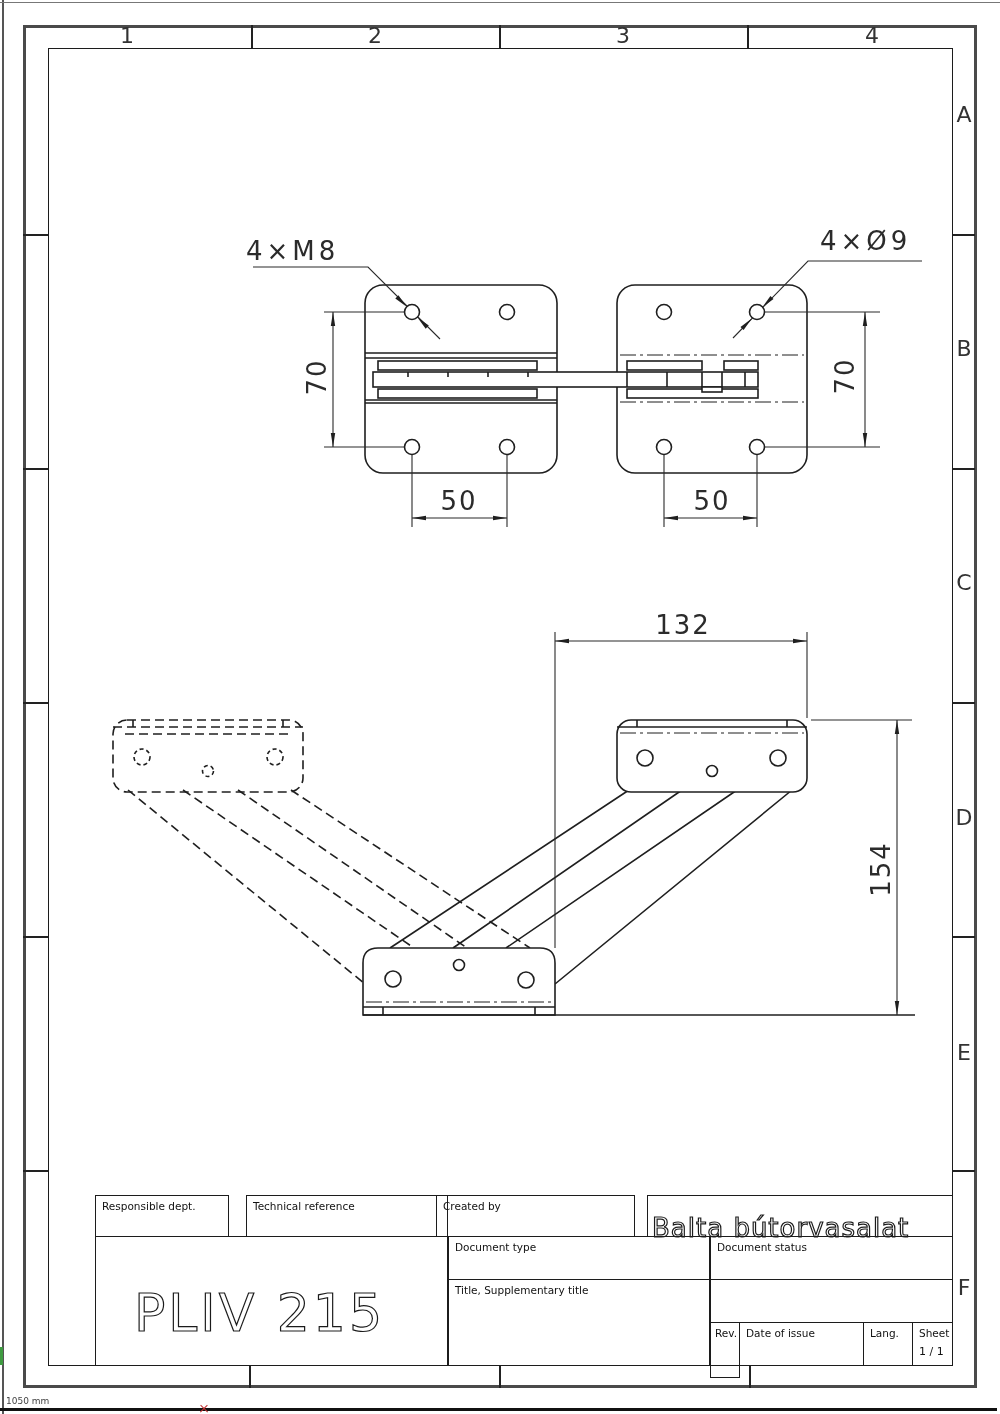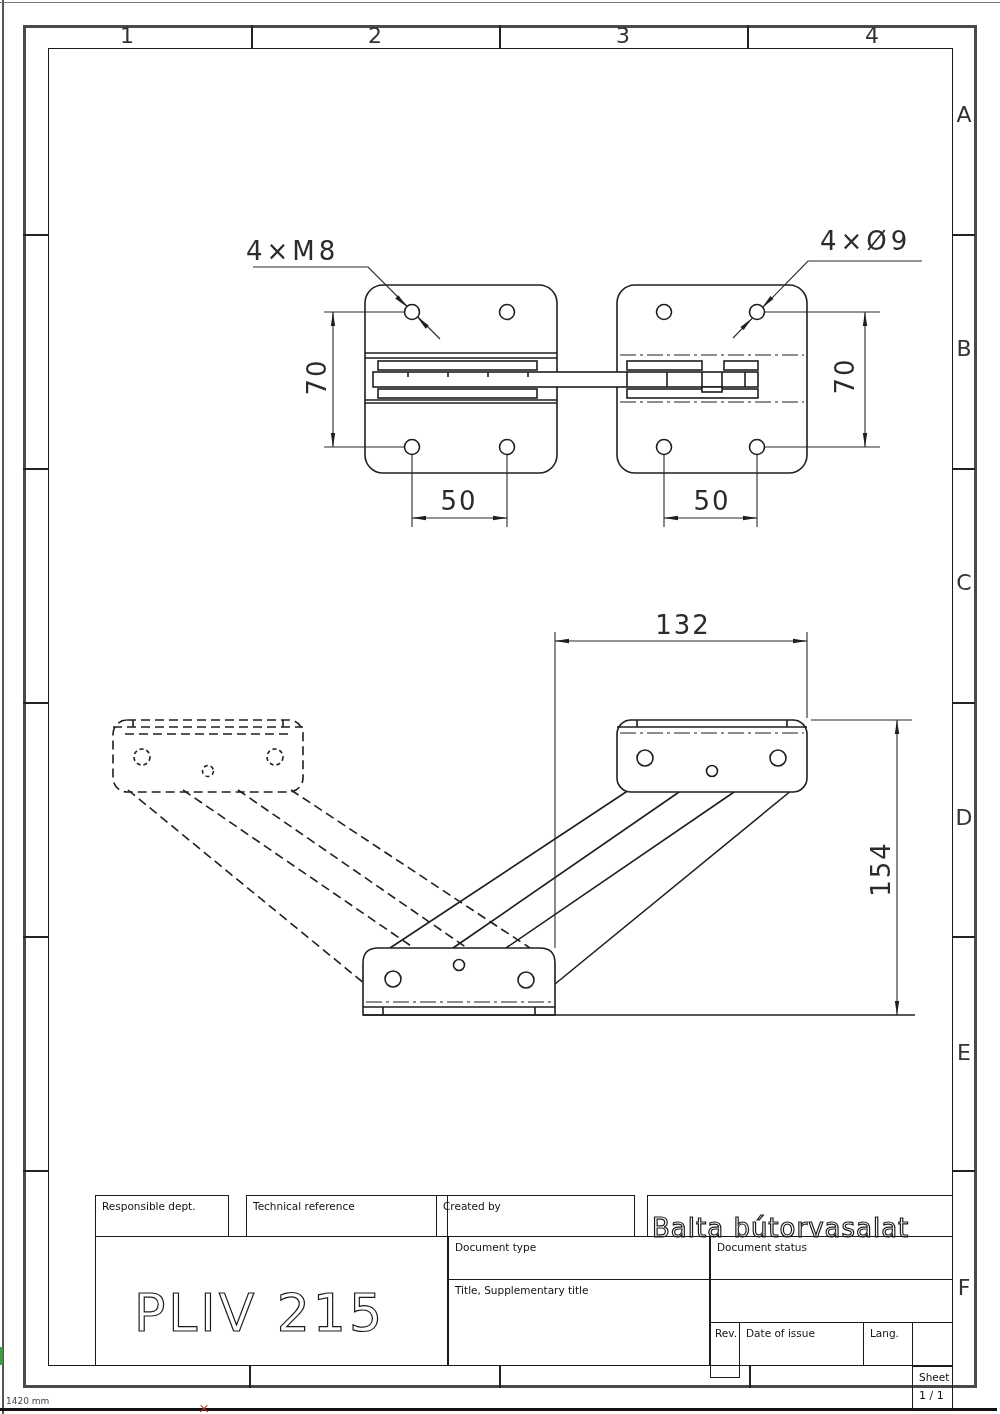--- a/index.html
+++ b/index.html
@@ -223,23 +223,23 @@
     <div class="cell" style="left:710px;top:1279px;width:243px;height:44px;"></div>
     <div class="cell" style="left:710px;top:1322px;width:30px;height:56px;">
       <span class="lbl" style="left:4px;">Rev.</span>
     </div>
     <div class="cell" style="left:739px;top:1322px;width:125px;height:44px;">
       <span class="lbl">Date of issue</span>
     </div>
     <div class="cell" style="left:863px;top:1322px;width:50px;height:44px;">
       <span class="lbl">Lang.</span>
     </div>
-    <div class="cell" style="left:912px;top:1322px;width:41px;height:44px;margin-top:44px;">
+    <div class="cell" style="left:912px;top:1322px;width:41px;height:44px;">
       <span class="lbl">Sheet</span>
       <span class="sheetval">1 / 1</span>
     </div>
   </div>
 
-  <div class="abs ruler-note">1420 mm</div>
+  <div class="abs ruler-note">1050 mm</div>
   <div class="abs green-tick"></div>
   <div class="abs xmark"></div>
 
 </div>
 
 </body></html>

